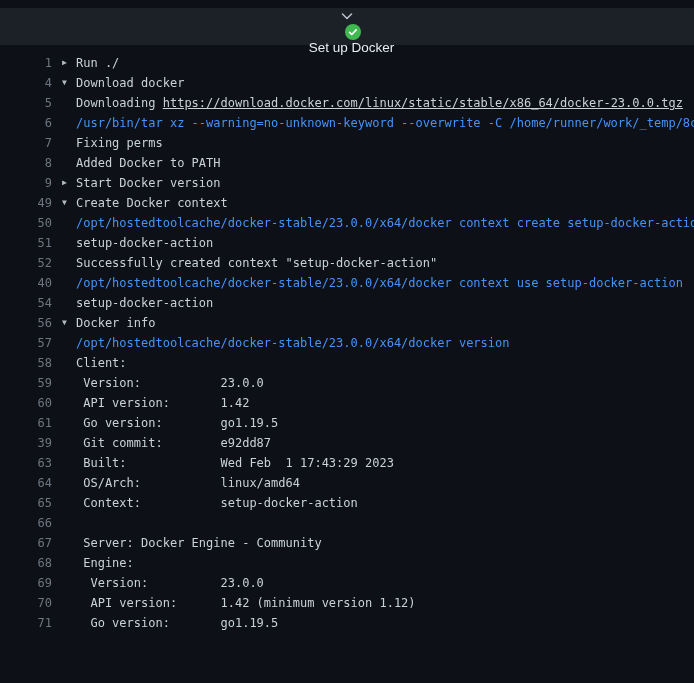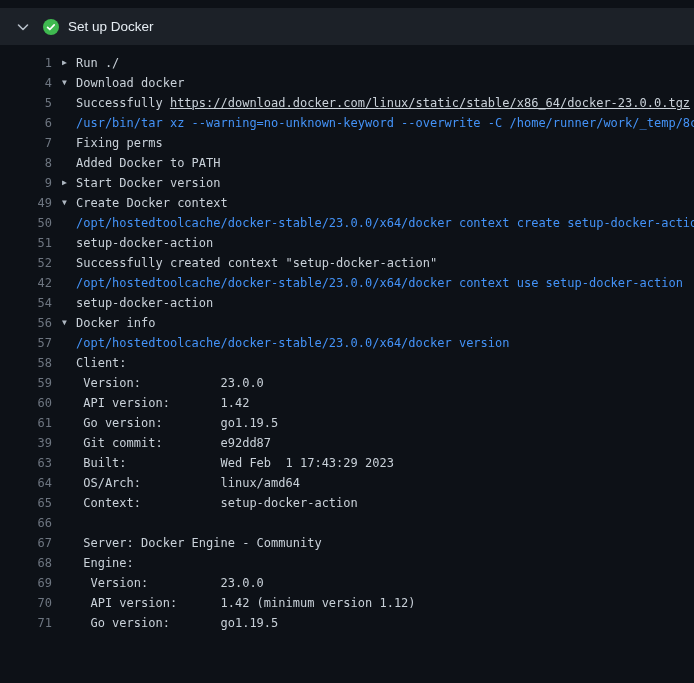--- a/index.html
+++ b/index.html
@@ -12,20 +12,21 @@
     font-family: "Liberation Sans", sans-serif;
   }
   .step-header {
     margin-top: 8px;
     height: 37px;
     background: #1c2128;
     display: flex;
     align-items: center;
     padding: 0 15px;
     cursor: pointer;
+    flex-direction: column;
   }
   .chev-wrap { width: 16px; height: 16px; display: flex; align-items: center; justify-content: center; flex: none; }
   .check-wrap { width: 16px; height: 16px; margin-left: 12px; flex: none; }
   .step-title {
     margin-left: 9px;
     color: #e6edf3;
     font-size: 13.5px;
     font-weight: 400;
     font-family: "Liberation Sans", sans-serif;
   }
@@ -81,30 +82,30 @@
       <circle cx="8" cy="8" r="8" fill="#3fb950"></circle>
       <path d="M4.6 8.3l2.2 2.2 4.4-4.6" fill="none" stroke="#ffffff" stroke-width="1.7" stroke-linecap="round" stroke-linejoin="round"></path>
     </svg>
   </span>
   <span class="step-title">Set up Docker</span>
 </div>
 
 <div class="log" id="log-lines">
     <div class="log-row"><span class="num">1</span><span class="content"><span class="arrow">▶</span><span>Run ./</span></span></div>
     <div class="log-row"><span class="num">4</span><span class="content"><span class="arrow">▼</span><span>Download docker</span></span></div>
-    <div class="log-row"><span class="num">5</span><span class="content"><span>Successfully </span><span class="link">https://download.docker.com/linux/static/stable/x86_64/docker-23.0.0.tgz</span></span></div>
+    <div class="log-row"><span class="num">5</span><span class="content"><span>Downloading </span><span class="link">https://download.docker.com/linux/static/stable/x86_64/docker-23.0.0.tgz</span></span></div>
     <div class="log-row"><span class="num">6</span><span class="content"><span class="cmd">/usr/bin/tar xz --warning=no-unknown-keyword --overwrite -C /home/runner/work/_temp/8c92</span></span></div>
     <div class="log-row"><span class="num">7</span><span class="content"><span>Fixing perms</span></span></div>
     <div class="log-row"><span class="num">8</span><span class="content"><span>Added Docker to PATH</span></span></div>
     <div class="log-row"><span class="num">9</span><span class="content"><span class="arrow">▶</span><span>Start Docker version</span></span></div>
     <div class="log-row"><span class="num">49</span><span class="content"><span class="arrow">▼</span><span>Create Docker context</span></span></div>
     <div class="log-row"><span class="num">50</span><span class="content"><span class="cmd">/opt/hostedtoolcache/docker-stable/23.0.0/x64/docker context create setup-docker-action</span></span></div>
     <div class="log-row"><span class="num">51</span><span class="content"><span>setup-docker-action</span></span></div>
     <div class="log-row"><span class="num">52</span><span class="content"><span>Successfully created context "setup-docker-action"</span></span></div>
-    <div class="log-row"><span class="num">42</span><span class="content"><span class="cmd">/opt/hostedtoolcache/docker-stable/23.0.0/x64/docker context use setup-docker-action</span></span></div>
+    <div class="log-row"><span class="num">40</span><span class="content"><span class="cmd">/opt/hostedtoolcache/docker-stable/23.0.0/x64/docker context use setup-docker-action</span></span></div>
     <div class="log-row"><span class="num">54</span><span class="content"><span>setup-docker-action</span></span></div>
     <div class="log-row"><span class="num">56</span><span class="content"><span class="arrow">▼</span><span>Docker info</span></span></div>
     <div class="log-row"><span class="num">57</span><span class="content"><span class="cmd">/opt/hostedtoolcache/docker-stable/23.0.0/x64/docker version</span></span></div>
     <div class="log-row"><span class="num">58</span><span class="content"><span>Client:</span></span></div>
     <div class="log-row"><span class="num">59</span><span class="content"><span> Version:           23.0.0</span></span></div>
     <div class="log-row"><span class="num">60</span><span class="content"><span> API version:       1.42</span></span></div>
     <div class="log-row"><span class="num">61</span><span class="content"><span> Go version:        go1.19.5</span></span></div>
     <div class="log-row"><span class="num">39</span><span class="content"><span> Git commit:        e92dd87</span></span></div>
     <div class="log-row"><span class="num">63</span><span class="content"><span> Built:             Wed Feb  1 17:43:29 2023</span></span></div>
     <div class="log-row"><span class="num">64</span><span class="content"><span> OS/Arch:           linux/amd64</span></span></div>

